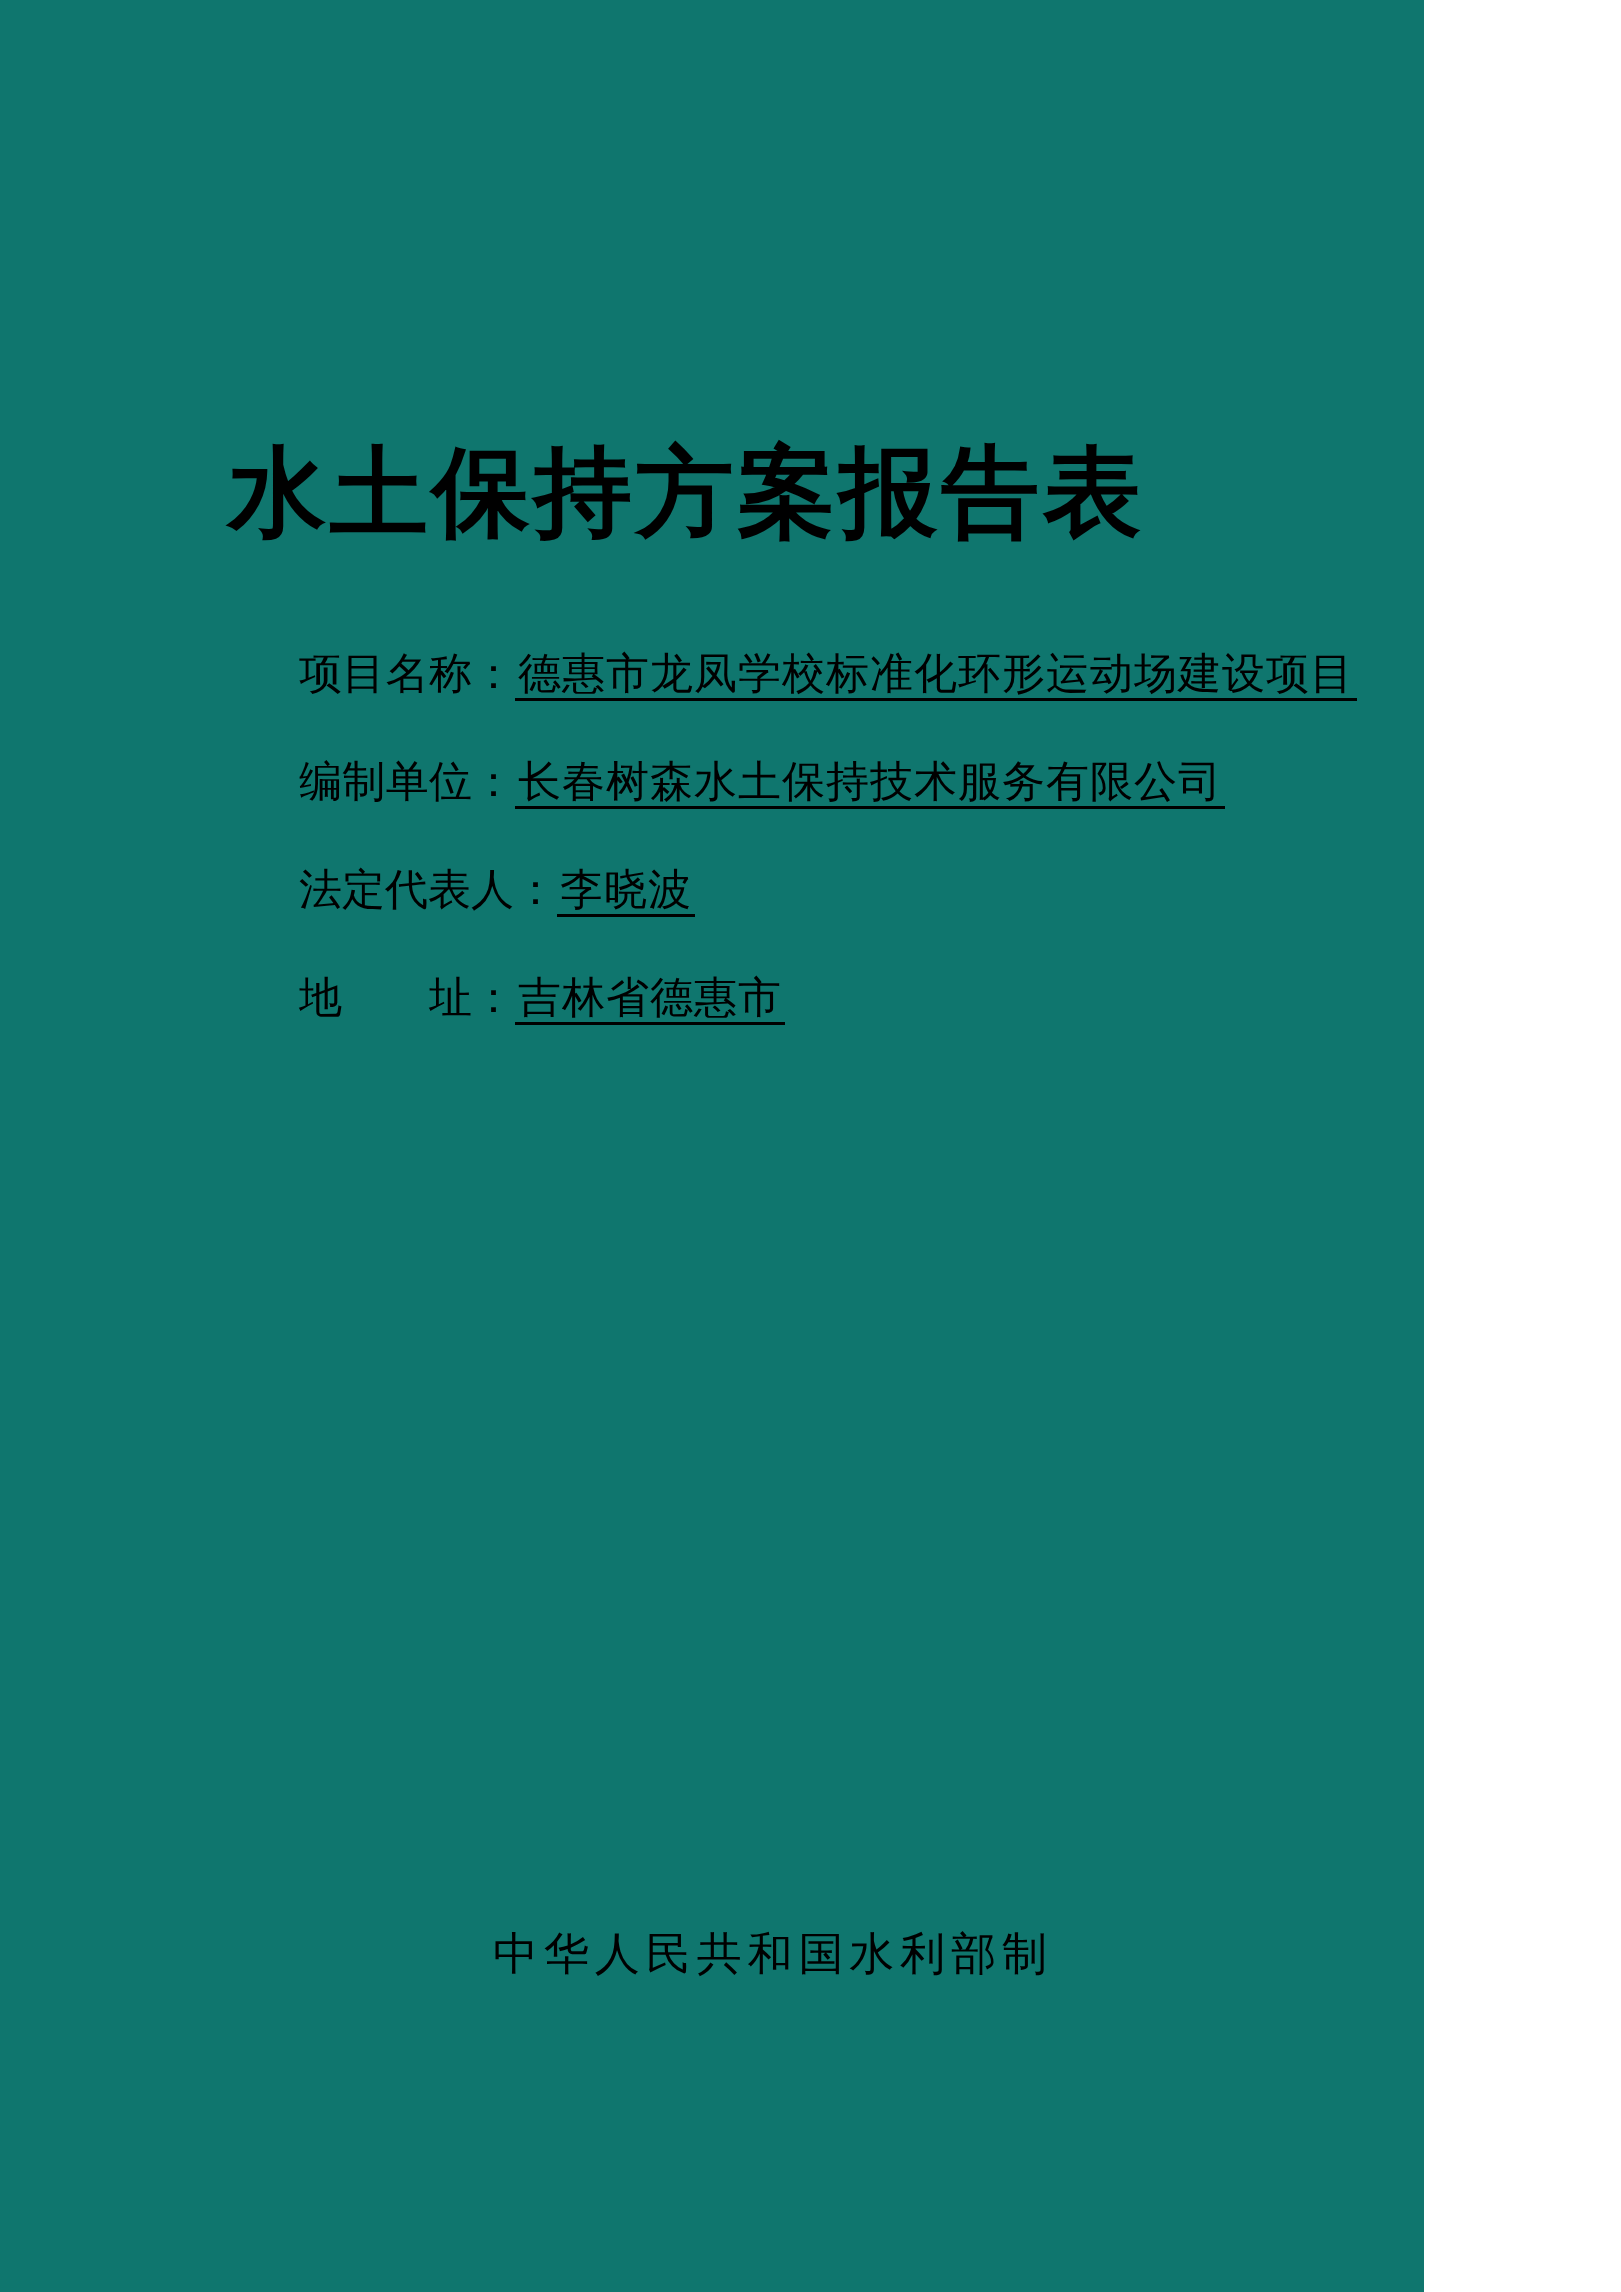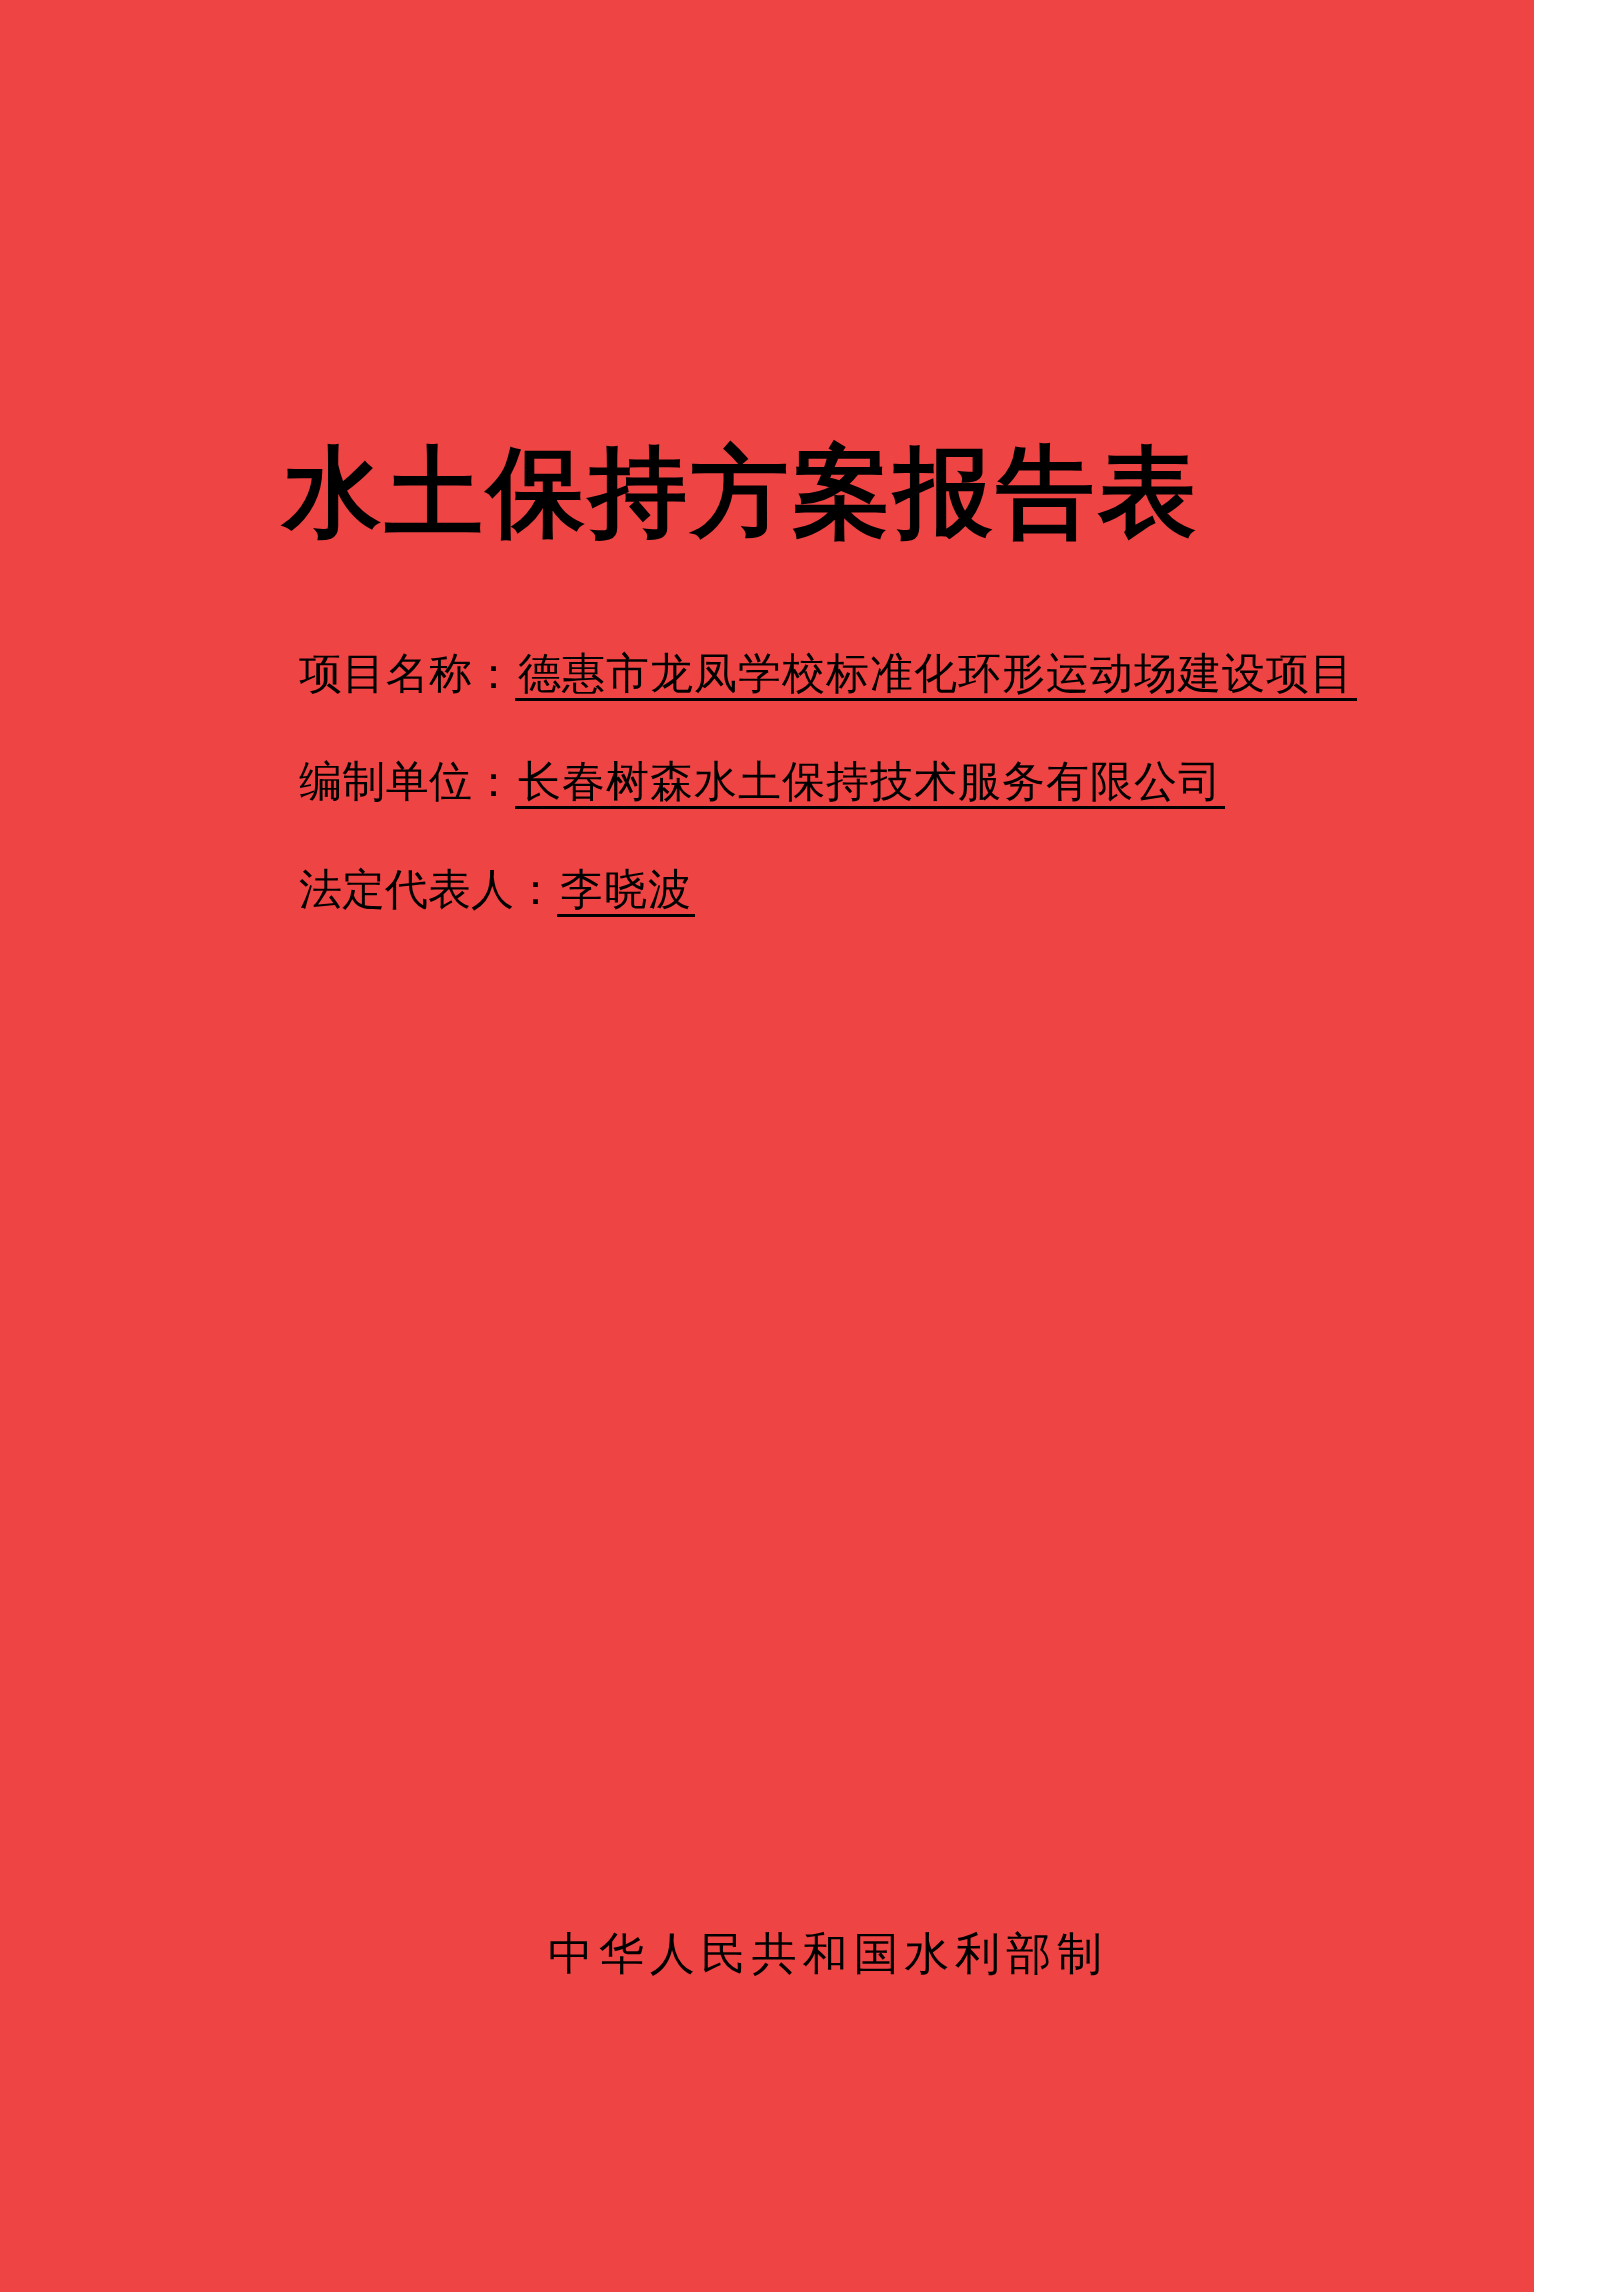--- a/index.html
+++ b/index.html
@@ -2,23 +2,23 @@
 <html><head>
 <meta charset="utf-8">
 <style>
   html, body {
     margin: 0;
     padding: 0;
     background: #ffffff;
   }
   .page {
     position: relative;
-    width: 1534px;
+    width: 1424px;
     height: 2293px;
-    background: #ef4444;
+    background: #0f766e;
     color: #000000;
     font-family: "Liberation Serif", serif;
     overflow: hidden;
   }
   .doc-title {
     position: absolute;
     top: 441px;
     left: -25.5px;
     width: 100%;
     text-align: center;
@@ -88,20 +88,23 @@
 
     <div class="form-row">
       <span class="field-label">编制单位</span><span class="field-colon">：</span><span class="field-value">长春树森水土保持技术服务有限公司</span>
     </div>
 
 
     <div class="form-row">
       <span class="field-label">法定代表人</span><span class="field-colon">：</span><span class="field-value">李晓波</span>
     </div>
 
+    <div class="form-row">
+      <span class="field-label">地址</span><span class="field-colon">：</span><span class="field-value">吉林省德惠市</span>
+    </div>
 
 
 
 
   </div>
 
   <div class="doc-footer">中华人民共和国水利部制</div>
 
 </div>
 

